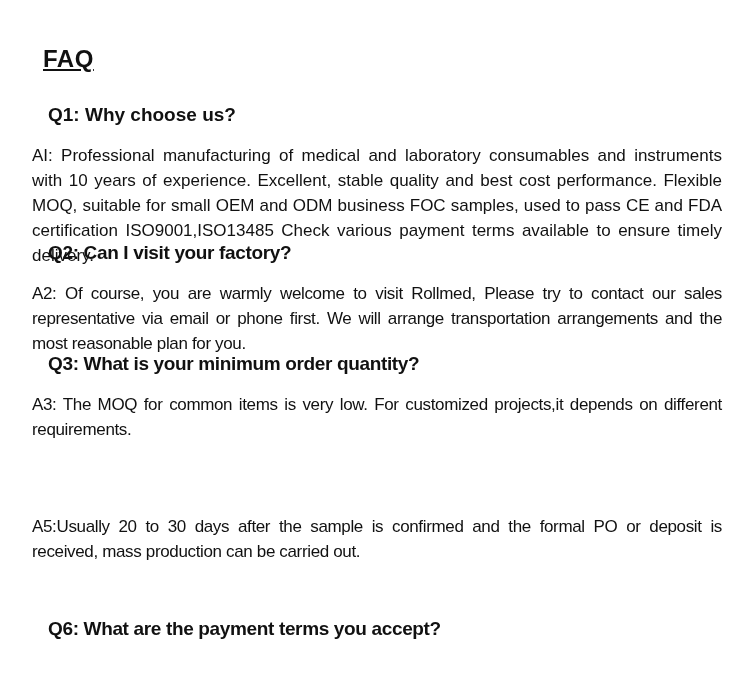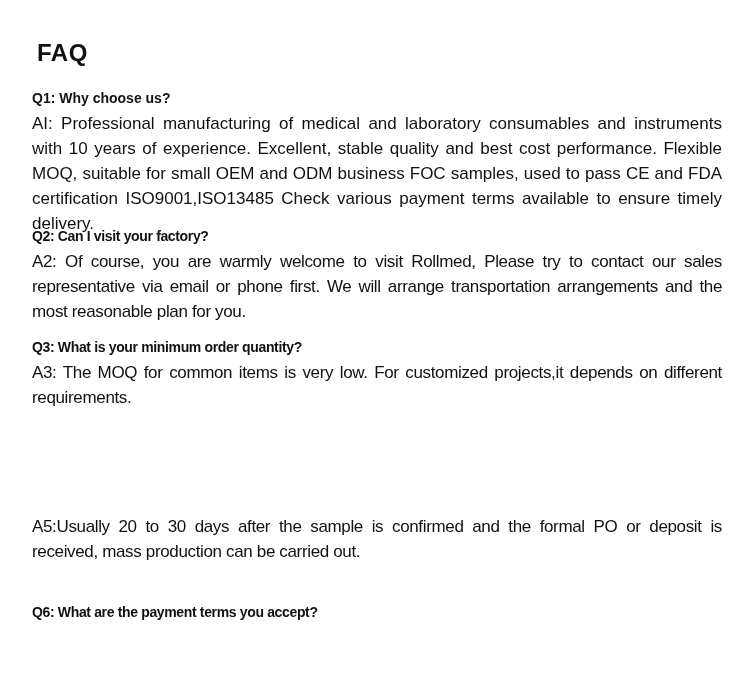--- a/index.html
+++ b/index.html
@@ -1,21 +1,21 @@
 <!DOCTYPE html>
 <html><head>
 <meta charset="utf-8">
 <style>
   html, body { margin: 0; padding: 0; background: #ffffff; }
   body { width: 750px; height: 682px; overflow: hidden; position: relative;
          font-family: "Liberation Sans", sans-serif; color: #111111; }
   .title { position: absolute; left: 33px; top: 34px; font-size: 24px; font-weight: bold;
-           letter-spacing: 0.5px; margin: 4px; line-height: 30px; }
+           letter-spacing: 0.5px; margin: 10px; line-height: 30px; text-decoration: underline; }
   .faq { position: absolute; left: 32px; width: 690px; }
-  .q { font-size: 14px; font-weight: bold; line-height: 25px; margin: 0; }
+  .q { font-size: 19px; font-weight: bold; line-height: 25px; margin: 16px; }
   .a { font-size: 17px; line-height: 25px; margin: 0; text-align: justify; text-align-last: left; }
   .a-sq { letter-spacing: -0.35px; }
 </style>
 </head>
 <body>
 
 <h1 class="title">FAQ</h1>
 
 <div class="faq" style="top:86px;">
   <p class="q">Q1: Why choose us?</p>

